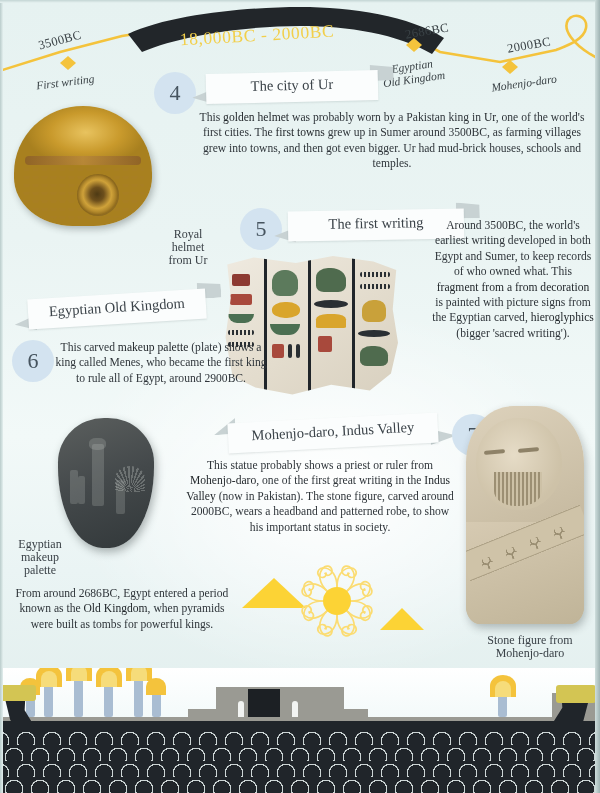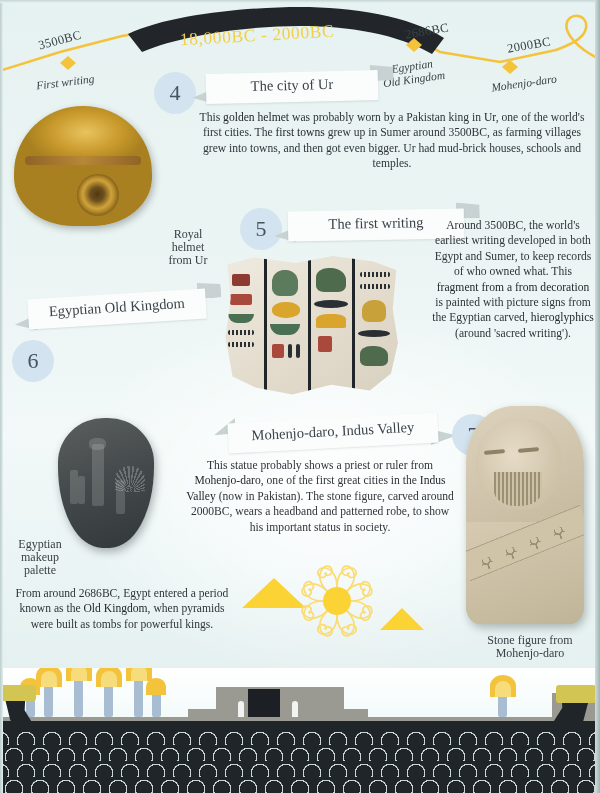--- a/index.html
+++ b/index.html
@@ -234,31 +234,32 @@
       <div class="glyph" style="left:94px;top:58px;width:30px;height:14px;background:#d9a52c;border-radius:38% 38% 8% 8%;"></div>
       <div class="glyph" style="left:96px;top:80px;width:14px;height:16px;background:#a8493c;"></div>
       <div class="glyph" style="left:138px;top:16px;width:30px;height:5px;background:repeating-linear-gradient(90deg,#2a2f33 0 2px,transparent 2px 4px);"></div>
       <div class="glyph" style="left:138px;top:28px;width:30px;height:5px;background:repeating-linear-gradient(90deg,#2a2f33 0 2px,transparent 2px 4px);"></div>
       <div class="glyph" style="left:140px;top:44px;width:24px;height:22px;background:#c9a13a;border-radius:46% 40% 28% 28%;"></div>
       <div class="glyph" style="left:136px;top:74px;width:32px;height:7px;background:#2a2f33;border-radius:50%;"></div>
       <div class="glyph" style="left:138px;top:90px;width:28px;height:20px;background:#4f6b4e;border-radius:40% 46% 26% 26%;"></div>
     </div>
   </div>
 
-  <div class="body-txt" style="left:432px;top:218px;width:162px;"><span>Around 3500BC, the world's earliest writing developed in both Egypt and Sumer, to keep records of who owned what. This </span><b>fragment from a from decoration</b><span> is painted with picture signs from the Egyptian carved, </span><b>hieroglyphics</b><span> (around 'sacred writing').</span></div>
+  <div class="body-txt" style="left:432px;top:218px;width:162px;"><span>Around 3500BC, the world's earliest writing developed in both Egypt and Sumer, to keep records of who owned what. This </span><b>fragment from a from decoration</b><span> is painted with picture signs from the Egyptian carved, </span><b>hieroglyphics</b><span> (bigger 'sacred writing').</span></div>
 
   <div class="ribbon" style="left:28px;top:294px;width:178px;height:30px;transform:rotate(-3.6deg);">
     <div class="rb-tail" style="left:-14px;top:16px;width:22px;height:15px;clip-path:polygon(100% 0,100% 100%,0 55%);"></div>
     <div class="rb-tail" style="right:-16px;top:-6px;width:24px;height:16px;clip-path:polygon(0 0,100% 16%,100% 100%,0 100%);"></div>
     <div class="rb-paper"></div>
     <span class="rb-text">Egyptian Old Kingdom</span>
   </div>
 
   <div class="circ-num" style="left:12px;top:340px;">6</div>
 
+  <div class="body-txt" style="left:52px;top:340px;width:218px;"><span>This carved </span><b>makeup palette</b><span> (plate) shows a king called Menes, who became the first king to rule all of Egypt, around 2900BC.</span></div>
 
   <div class="photo palette">
     <div class="pal-fig" style="left:34px;top:26px;width:12px;height:62px;"></div>
     <div class="pal-fig" style="left:31px;top:20px;width:17px;height:12px;border-radius:40%;"></div>
     <div class="pal-fig" style="left:12px;top:52px;width:8px;height:34px;"></div>
     <div class="pal-fig" style="left:20px;top:58px;width:7px;height:28px;"></div>
     <div class="pal-fig" style="left:58px;top:62px;width:9px;height:34px;"></div>
     <div class="pal-fan"></div>
   </div>
   <div class="caption" style="left:8px;top:538px;width:64px;white-space:pre-line;">Egyptian
@@ -267,21 +268,21 @@
 
   <div class="ribbon" style="left:228px;top:418px;width:210px;height:30px;transform:rotate(-3deg);">
     <div class="rb-tail" style="left:-14px;top:-5px;width:22px;height:16px;clip-path:polygon(100% 0,100% 100%,0 100%);"></div>
     <div class="rb-tail" style="right:-18px;top:16px;width:26px;height:16px;clip-path:polygon(0 0,100% 50%,0 100%);"></div>
     <div class="rb-paper"></div>
     <span class="rb-text">Mohenjo-daro, Indus Valley</span>
   </div>
 
   <div class="circ-num" style="left:452px;top:414px;">7</div>
 
-  <div class="body-txt" style="left:186px;top:458px;width:268px;"><span>This statue probably shows a priest or ruler from </span><b>Mohenjo-daro</b><span>, one of the first great cities in the </span><b>Indus Valley</b><span> (now in Pakistan). The stone figure, carved around 2000BC, wears a headband and patterned robe, to show his important status in society.</span></div>
+  <div class="body-txt" style="left:186px;top:458px;width:268px;"><span>This statue probably shows a priest or ruler from </span><b>Mohenjo-daro</b><span>, one of the first great writing in the </span><b>Indus Valley</b><span> (now in Pakistan). The stone figure, carved around 2000BC, wears a headband and patterned robe, to show his important status in society.</span></div>
 
   <div class="photo statue">
     <div class="st-face"></div>
     <div class="st-eye" style="left:18px;top:44px;"></div>
     <div class="st-eye" style="left:52px;top:42px;"></div>
     <div class="st-beard"></div>
     <div class="st-robe"></div>
     <div class="st-band"></div>
     <div class="trefoil" style="left:16px;top:152px;transform:rotate(-22deg);"></div>
     <div class="trefoil" style="left:40px;top:142px;transform:rotate(-22deg);"></div>

